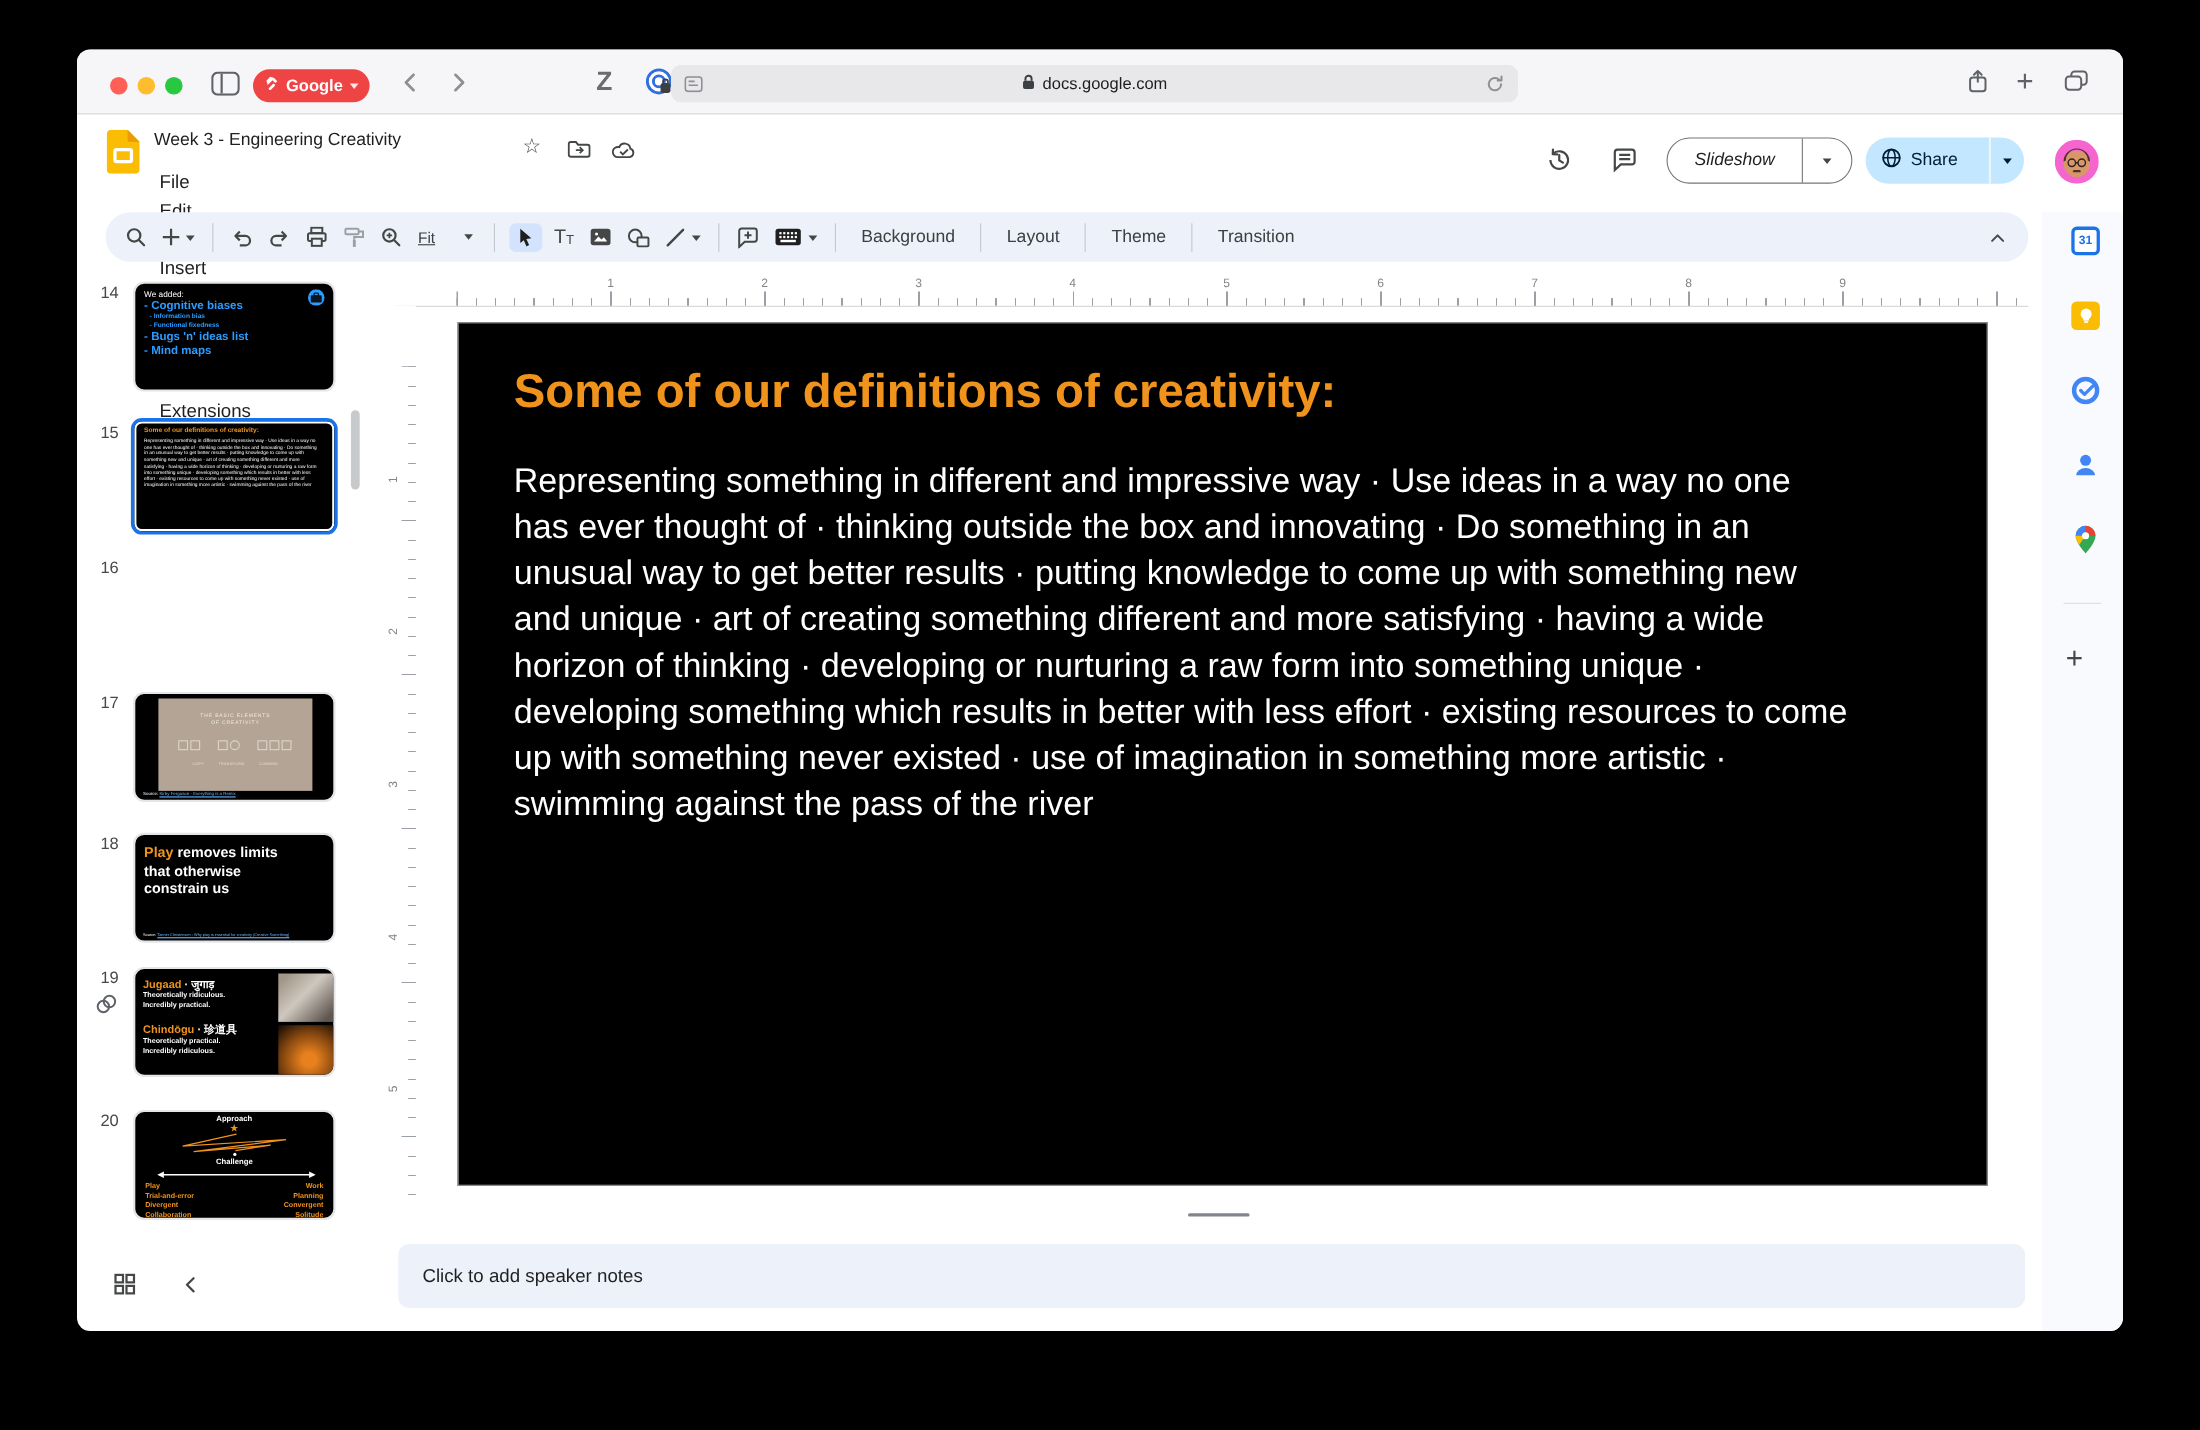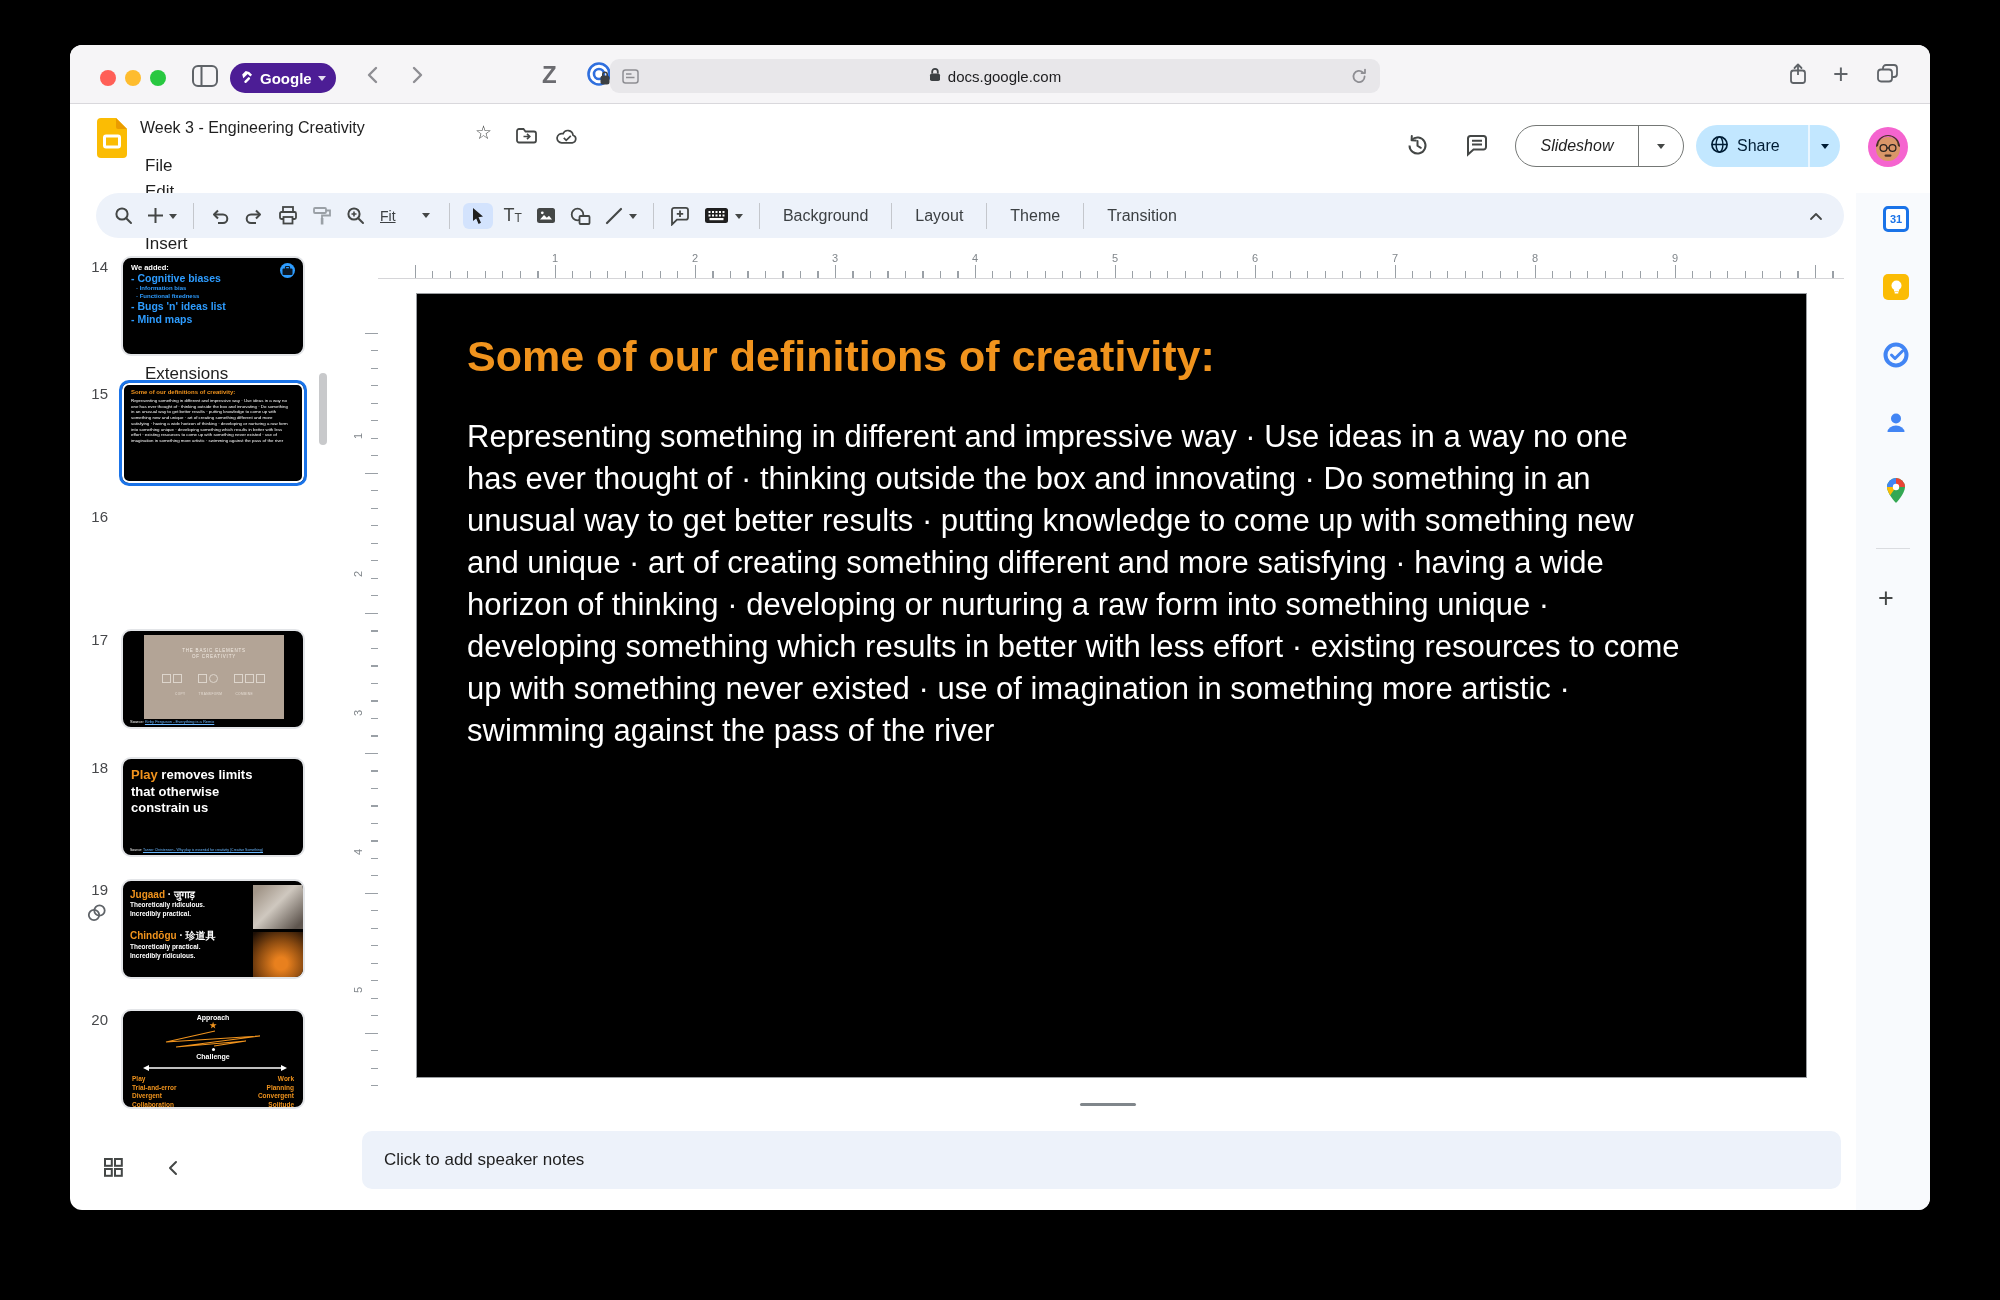--- a/index.html
+++ b/index.html
@@ -2,21 +2,21 @@
 <html><head>
 <meta charset="utf-8">
 <style>
   html,body{margin:0;padding:0;}
   body{width:2000px;height:1300px;background:#000;font-family:"Liberation Sans",sans-serif;position:relative;overflow:hidden;}
   .abs{position:absolute;}
   .window{position:absolute;left:70px;top:45px;width:1860px;height:1165px;background:#fff;border-radius:12px;overflow:hidden;}
   
   .chrome{position:absolute;left:0;top:0;width:1860px;height:58px;background:#f6f5f7;border-bottom:1px solid #d9d8dc;}
   .tl{position:absolute;top:25px;width:16px;height:16px;border-radius:50%;}
-  .gbtn{position:absolute;left:160px;top:18px;height:30px;border-radius:15px;background:#4c1d95;display:flex;align-items:center;padding:0 10px 0 10px;gap:6px;color:#fff;font-size:15px;font-weight:bold;}
+  .gbtn{position:absolute;left:160px;top:18px;height:30px;border-radius:15px;background:#ef4444;display:flex;align-items:center;padding:0 10px 0 10px;gap:6px;color:#fff;font-size:15px;font-weight:bold;}
   .caret-dn{width:0;height:0;border:4px solid transparent;border-top:5px solid #444746;margin-top:5px;display:inline-block;}
   .caret-wh{border-top-color:rgba(255,255,255,.85);}
   .urlbar{position:absolute;left:540px;top:14px;width:770px;height:34px;border-radius:9px;background:#e8e7ea;display:flex;align-items:center;justify-content:center;gap:7px;font-size:15px;color:#1d1d1f;}
   .zext{position:absolute;left:472px;top:16px;font-size:24px;font-weight:bold;color:#6b6b70;}
   
   .doctitle{position:absolute;left:70px;top:74px;font-size:16px;color:#1f1f1f;font-weight:500;}
   .menubar{position:absolute;left:62px;top:108px;display:flex;font-size:17px;color:#1f1f1f;flex-direction:column;}
   .menubar span{padding:3px 13px;border-radius:8px;}
   .pillbtn{position:absolute;top:80px;height:42px;border-radius:22px;display:flex;align-items:center;box-sizing:border-box;}
   .slideshow{left:1445px;width:169px;border:1px solid #747775;background:#fff;}
@@ -52,21 +52,21 @@
   .slide-title{position:absolute;left:50px;top:38px;font-size:43px;font-weight:bold;color:#f0931d;}
   .slide-body{position:absolute;left:50px;top:122px;width:1215px;font-size:31px;line-height:42px;color:#fff;}
   .draghandle{position:absolute;left:1010px;top:1058px;width:56px;height:3px;border-radius:2px;background:#80868b;}
   
   .notesbox{position:absolute;left:292px;top:1086px;width:1479px;height:58px;border-radius:10px;background:#edf2fa;display:flex;align-items:center;padding-left:22px;box-sizing:border-box;font-size:17px;color:#1f1f1f;}
   
   .siderail{position:absolute;left:1786px;top:148px;width:74px;height:1017px;background:#f8fafd;}
   .rail-ico{position:absolute;left:27px;width:26px;height:26px;}
   
   .t14{padding:5px 8px;}
-  .t14 .tt{font-size:7.5px;font-weight:bold;color:#fff;}
+  .t14 .tt{font-size:7.5px;font-weight:normal;color:#fff;}
   .t14 .b1{font-size:10.5px;line-height:13px;font-weight:bold;color:#2d9cff;}
   .t14 .b2{font-size:6px;line-height:7.5px;font-weight:bold;color:#2d9cff;padding-left:5px;}
   .t15c{padding:6px 9px;}
   .t15c .tt{font-size:6px;font-weight:bold;color:#f0931d;margin-bottom:3px;}
   .t15c .bb{font-size:4.4px;line-height:5.7px;color:#fff;width:160px;}
   .t16c{padding:6px 8px;}
   .t16c .tt{font-size:8px;font-weight:bold;color:#fff;margin-bottom:2px;}
   .t16c .it{font-size:11.5px;line-height:14px;font-weight:bold;color:#f0931d;}
   .t17img{position:absolute;left:21px;top:4px;width:140px;height:84px;background:#b3a496;text-align:center;}
   .t17img .tt{font-size:4.5px;letter-spacing:.8px;color:#f2ebe3;margin-top:13px;line-height:6px;}

